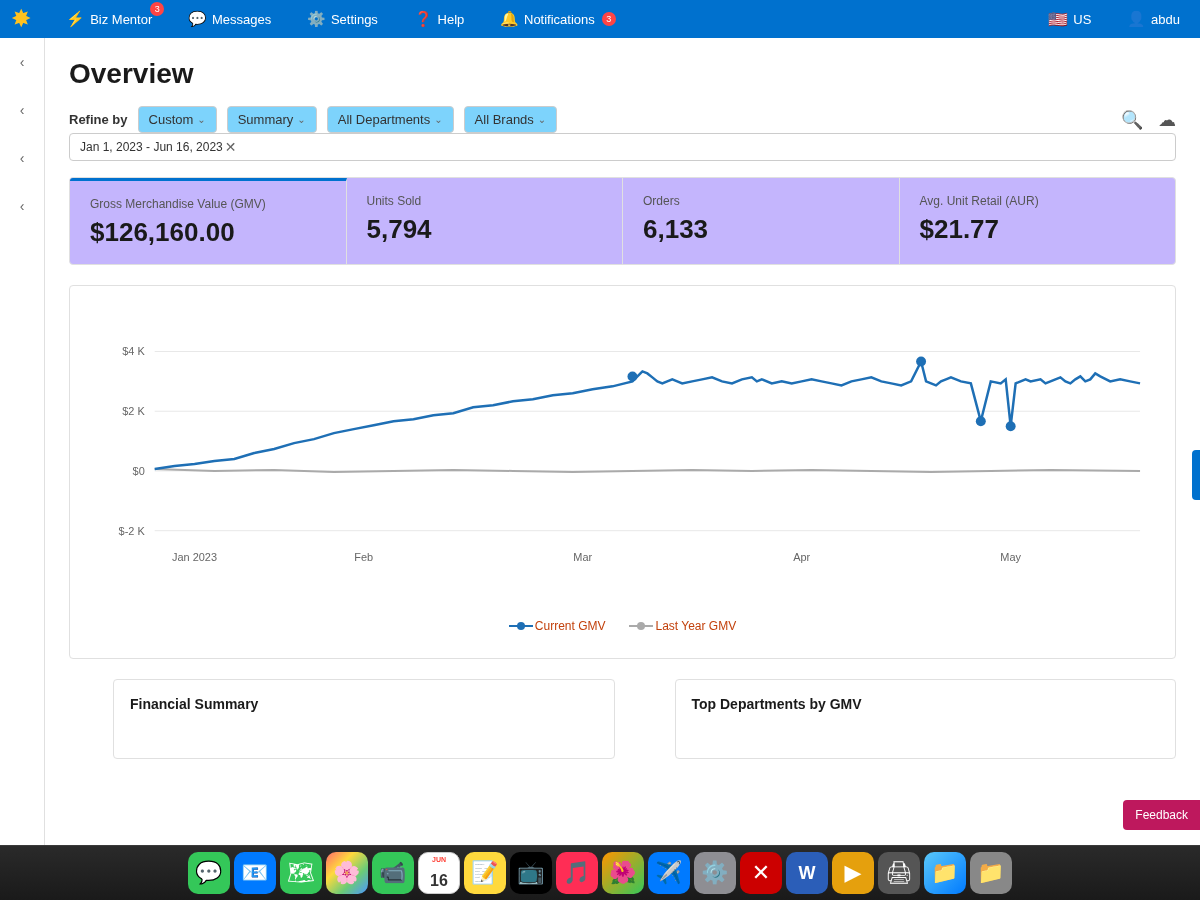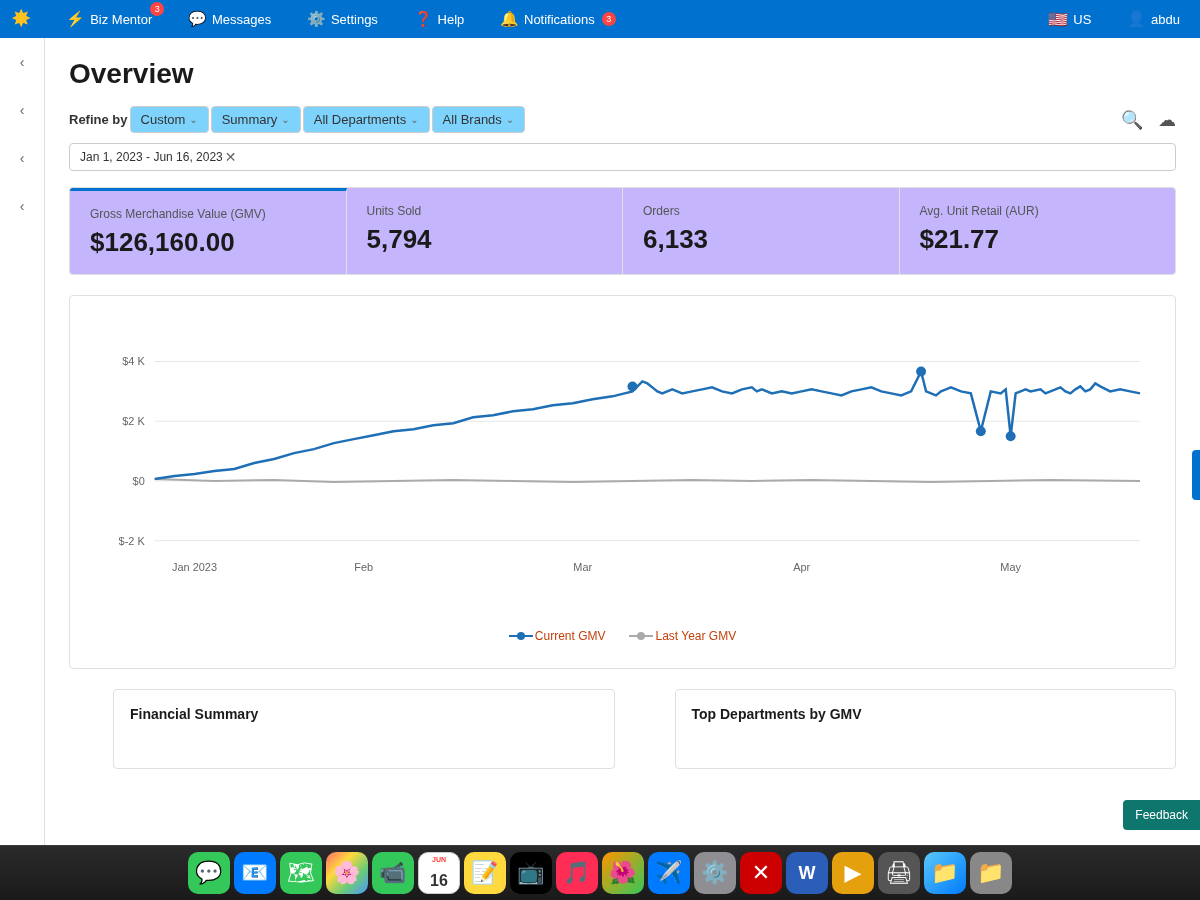--- a/index.html
+++ b/index.html
@@ -87,22 +87,21 @@
       font-size: 28px;
       font-weight: 600;
       color: #1a1a1a;
       margin-bottom: 16px;
     }
 
     
     .filter-bar {
       display: flex;
       align-items: center;
-      gap: 2px;
-      margin-bottom: 10px;
+      gap: 10px;
       flex-wrap: wrap;
       justify-content: flex-end;
     }
     .refine-label {
       font-size: 13px;
       font-weight: 600;
       color: #333;
     }
     .filter-btn {
       display: flex;
@@ -259,21 +258,21 @@
       font-size: 14px;
       color: white;
       font-weight: bold;
     }
 
     
     .feedback-btn {
       position: fixed;
       bottom: 70px;
       right: 0;
-      background: #0f766e;
+      background: #be185d;
       color: white;
       padding: 8px 12px;
       font-size: 12px;
       border-radius: 4px 0 0 4px;
       cursor: pointer;
       z-index: 100;
     }
 
     
     .y-label {

